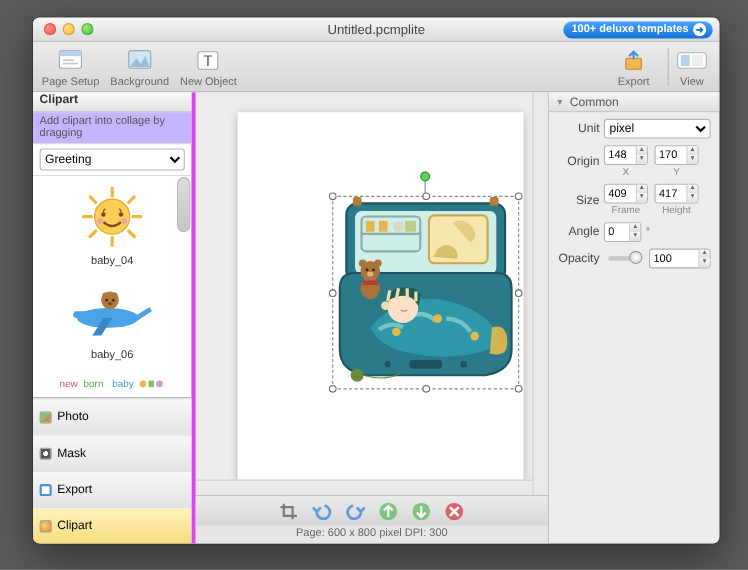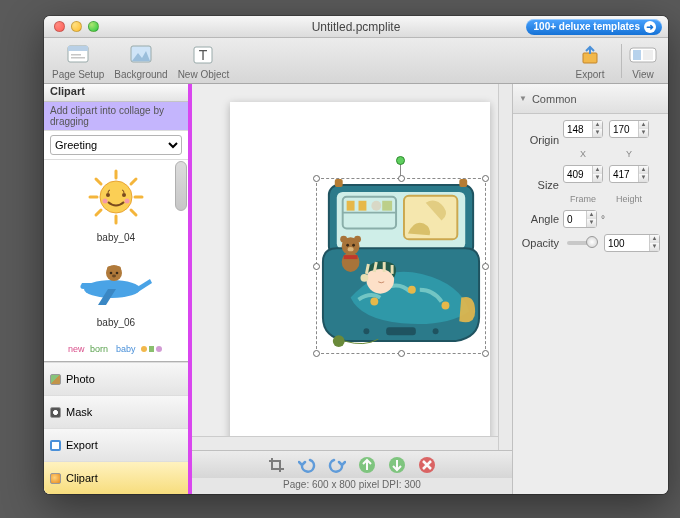--- a/index.html
+++ b/index.html
@@ -1,18 +1,18 @@
 <!DOCTYPE html>
 <html><head>
 <meta charset="utf-8">
 <style>
   * { box-sizing: border-box; margin: 0; padding: 0; font-family: -apple-system, "Lucida Grande", sans-serif; }
   body { background: #5a5a5a; width: 680px; height: 518px; overflow: hidden; position: relative; }
   .window {
-    position: absolute; left: 44px; top: 16px; width: 624px; height: 478px;
+    position: absolute; left: 30px; top: 16px; width: 624px; height: 478px;
     background: #ededed;
     border-radius: 6px;
     box-shadow: 0 12px 40px rgba(0,0,0,.45), 0 0 0 1px rgba(0,0,0,.25);
     display: flex; flex-direction: column;
     overflow: hidden;
   }
   
   .titlebar {
     height: 22px; flex: 0 0 22px;
     background: linear-gradient(#f7f7f7,#dcdcdc);
@@ -66,33 +66,33 @@
   .rot-handle { position:absolute; width:9px; height:9px; background:#5fcf5f; border:1px solid #2e8b2e; border-radius:50%;}
   .rot-line { position:absolute; width:1px; background:#8a8a8a;}
   .suitcase { width:100%; height:100%; }
   .canvas-tools { height:28px; display:flex; align-items:center; justify-content:center; gap:8px; background:linear-gradient(#ececec,#d6d6d6); border-top:1px solid #bfbfbf;}
   .ctool { width:22px; height:20px; display:flex; align-items:center; justify-content:center; cursor:pointer; opacity:.85;}
   .status { height:16px; font-size:10px; color:#666; text-align:center; padding-top:1px; background:#e6e6e6;}
   .vscroll { position:absolute; right:0; top:0; bottom:0; width:14px; background:#eaeaea; border-left:1px solid #ccc;}
   .hscroll { position:absolute; left:0; right:14px; bottom:0; height:14px; background:#eaeaea; border-top:1px solid #ccc;}
   
   .inspector { width:156px; flex:0 0 156px; background:#ededed; border-left:1px solid #c0c0c0; font-size:11px;}
-  .section-h { height:30px; display:flex; align-items:center; padding:0 6px; background:linear-gradient(#f5f5f5,#e0e0e0); border-bottom:1px solid #c6c6c6; color:#555; gap:5px;}
+  .section-h { height:18px; display:flex; align-items:center; padding:0 6px; background:linear-gradient(#f5f5f5,#e0e0e0); border-bottom:1px solid #c6c6c6; color:#555; gap:5px;}
   .section-h::before { content:"▼"; font-size:8px; color:#888;}
   .form { padding:6px 8px 0; }
   .row { display:flex; align-items:center; margin-bottom:6px; gap:4px;}
   .lab { width:38px; text-align:right; color:#444; font-size:11px; }
   .sel { flex:1; height:18px; border:1px solid #b4b4b4; border-radius:3px; background:#fff; font-size:11px;}
   .num-wrap{ position:relative; }
   .num { width:40px; height:18px; border:1px solid #b4b4b4; border-radius:3px; font-size:10px; padding:0 12px 0 3px; background:#fff;}
   .stepper{ position:absolute; right:1px; top:1px; width:10px; height:16px; display:flex; flex-direction:column;}
   .stepper div{ flex:1; font-size:6px; line-height:7px; text-align:center; color:#666; background:linear-gradient(#fafafa,#e0e0e0); border-left:1px solid #ccc;}
   .sublab { font-size:9px; color:#888; text-align:center;}
   .pair { display:flex; gap:6px;}
-  .pair .col{ display:flex; flex-direction:column; align-items:center; gap:11px;}
+  .pair .col{ display:flex; flex-direction:column; align-items:center; gap:1px;}
   .slider { flex:1; height:4px; background:#c8c8c8; border-radius:2px; position:relative; margin:0 4px;}
   .slider .knob { position:absolute; top:-5px; width:12px; height:12px; background:radial-gradient(#fff,#d0d0d0); border:1px solid #999; border-radius:50%;}
 </style>
 </head>
 <body>
 
 <div class="window">
 
   <div class="titlebar">
     <div class="traffic">
@@ -371,20 +371,24 @@
       </div>
       <div class="status">Page: 600 x 800 pixel DPI: 300</div>
     </div>
 
     <div class="inspector">
       <div class="section-h">
         <span>Common</span>
       </div>
       <div class="form">
 
+        <div class="row">
+          <div class="lab">Unit</div>
+          <select class="sel"><option>pixel</option></select>
+        </div>
 
         <div class="row">
           <div class="lab">Origin</div>
           <div class="pair">
             <div class="col">
               <div class="num-wrap"><input class="num" value="148" style=""><div class="stepper">
                     <div>▲</div>
                     <div>▼</div>
                   </div></div>
               <div class="sublab">X</div>

